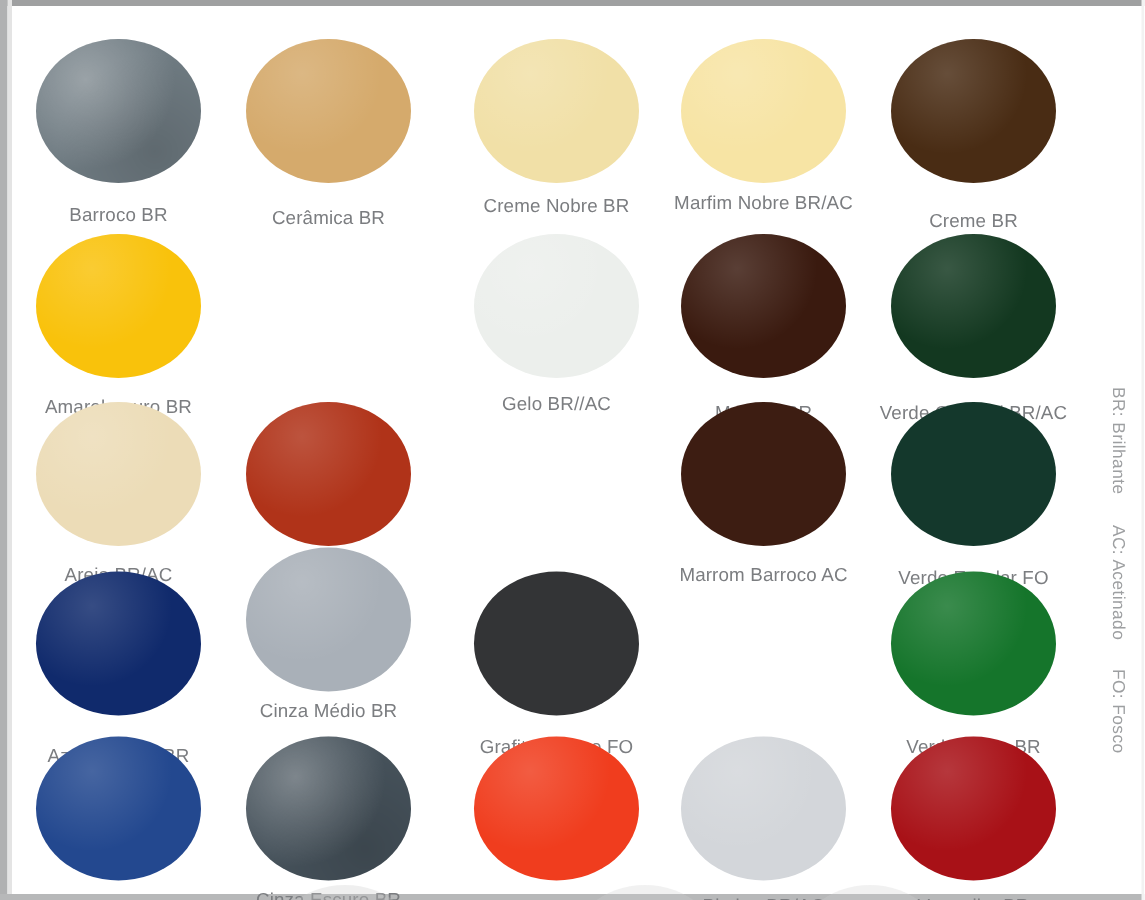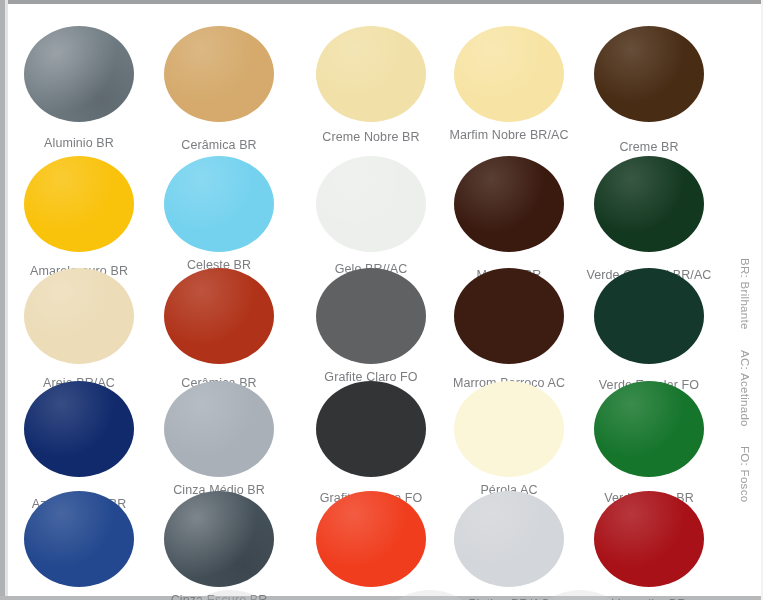--- a/index.html
+++ b/index.html
@@ -111,21 +111,21 @@
 
   <div class="edge edge-top"></div>
   <div class="edge edge-left"></div>
   <div class="edge edge-left2"></div>
   <div class="edge edge-bottom"></div>
   <div class="edge edge-right"></div>
 
   <div class="grid" id="swatch-grid">
       <div class="swatch-cell" style="left: 0px; top: 20px;">
         <div class="swatch-dot metallic" style="background: rgb(111, 123, 130);"></div>
-        <div class="swatch-label" style="margin-top: 14px;">Aluminio BR</div>
+        <div class="swatch-label" style="margin-top: 14px;">Barroco BR</div>
       </div>
       <div class="swatch-cell" style="left: 140px; top: 20px;">
         <div class="swatch-dot gloss" style="background: rgb(213, 170, 108);"></div>
         <div class="swatch-label" style="margin-top: 16px;">Cerâmica BR</div>
       </div>
       <div class="swatch-cell" style="left: 430px; top: 20px;">
         <div class="swatch-dot gloss" style="background: rgb(247, 228, 164);"></div>
         <div class="swatch-label" style="margin-top: 6px;">Marfim Nobre BR/AC</div>
       </div>
       <div class="swatch-cell" style="left: 292px; top: 20px;">
@@ -133,71 +133,59 @@
         <div class="swatch-label" style="margin-top: 8px;">Creme Nobre BR</div>
       </div>
       <div class="swatch-cell" style="left: 570px; top: 20px;">
         <div class="swatch-dot gloss" style="background: rgb(73, 44, 20);"></div>
         <div class="swatch-label" style="margin-top: 18px;">Creme BR</div>
       </div>
       <div class="swatch-cell" style="left: 0px; top: 150px;">
         <div class="swatch-dot gloss" style="background: rgb(249, 194, 11);"></div>
         <div class="swatch-label" style="margin-top: 12px;">Amarelo-ouro BR</div>
       </div>
-      <div class="swatch-cell" style="left: 140px; top: 150px;">
-        <div class="swatch-dot gloss" style="background: rgb(116, 210, 239);"></div>
-        <div class="swatch-label" style="margin-top: 6px;">Celeste BR</div>
-      </div>
       <div class="swatch-cell" style="left: 292px; top: 150px;">
         <div class="swatch-dot gloss" style="background: rgb(236, 239, 236);"></div>
         <div class="swatch-label" style="margin-top: 10px;">Gelo BR//AC</div>
       </div>
       <div class="swatch-cell" style="left: 430px; top: 150px;">
         <div class="swatch-dot gloss" style="background: rgb(58, 26, 15);"></div>
         <div class="swatch-label" style="margin-top: 16px;">Marrom BR</div>
       </div>
       <div class="swatch-cell" style="left: 570px; top: 150px;">
         <div class="swatch-dot gloss" style="background: rgb(19, 56, 32);"></div>
         <div class="swatch-label" style="margin-top: 16px;">Verde Colonial BR/AC</div>
       </div>
       <div class="swatch-cell" style="left: 0px; top: 262px;">
         <div class="swatch-dot gloss" style="background: rgb(236, 220, 183);"></div>
         <div class="swatch-label" style="margin-top: 12px;">Areia BR/AC</div>
       </div>
       <div class="swatch-cell" style="left: 140px; top: 262px;">
         <div class="swatch-dot gloss" style="background: rgb(176, 51, 25);"></div>
         <div class="swatch-label" style="margin-top: 12px;">Cerâmica BR</div>
       </div>
-      <div class="swatch-cell" style="left: 292px; top: 262px;">
-        <div class="swatch-dot" style="background: rgb(96, 97, 99);"></div>
-        <div class="swatch-label" style="margin-top: 6px;">Grafite Claro FO</div>
-      </div>
       <div class="swatch-cell" style="left: 430px; top: 262px;">
         <div class="swatch-dot" style="background: rgb(61, 29, 18);"></div>
         <div class="swatch-label" style="margin-top: 12px;">Marrom Barroco AC</div>
       </div>
       <div class="swatch-cell" style="left: 570px; top: 262px;">
         <div class="swatch-dot" style="background: rgb(20, 56, 44);"></div>
         <div class="swatch-label" style="margin-top: 14px;">Verde Escolar FO</div>
       </div>
       <div class="swatch-cell" style="left: 0px; top: 375px;">
         <div class="swatch-dot gloss" style="background: rgb(16, 42, 108);"></div>
         <div class="swatch-label" style="margin-top: 20px;">Azul Del Rey BR</div>
       </div>
-      <div class="swatch-cell" style="left: 140px; top: 375px;">
+      <div class="swatch-cell" style="left: 140px; top: 359px;">
         <div class="swatch-dot gloss" style="background: rgb(169, 176, 184);"></div>
         <div class="swatch-label" style="margin-top: 6px;">Cinza Médio BR</div>
       </div>
       <div class="swatch-cell" style="left: 292px; top: 375px;">
         <div class="swatch-dot" style="background: rgb(51, 52, 54);"></div>
         <div class="swatch-label" style="margin-top: 14px;">Grafite Escuro FO</div>
-      </div>
-      <div class="swatch-cell" style="left: 430px; top: 375px;">
-        <div class="swatch-dot" style="background: rgb(250, 246, 215);"></div>
-        <div class="swatch-label" style="margin-top: 6px;">Pérola AC</div>
       </div>
       <div class="swatch-cell" style="left: 570px; top: 375px;">
         <div class="swatch-dot gloss" style="background: rgb(21, 117, 43);"></div>
         <div class="swatch-label" style="margin-top: 14px;">Verde Folha BR</div>
       </div>
       <div class="swatch-cell" style="left: 0px; top: 485px;">
         <div class="swatch-dot gloss" style="background: rgb(35, 72, 143);"></div>
       </div>
       <div class="swatch-cell" style="left: 140px; top: 485px;">
         <div class="swatch-dot metallic" style="background: rgb(70, 82, 91);"></div>

